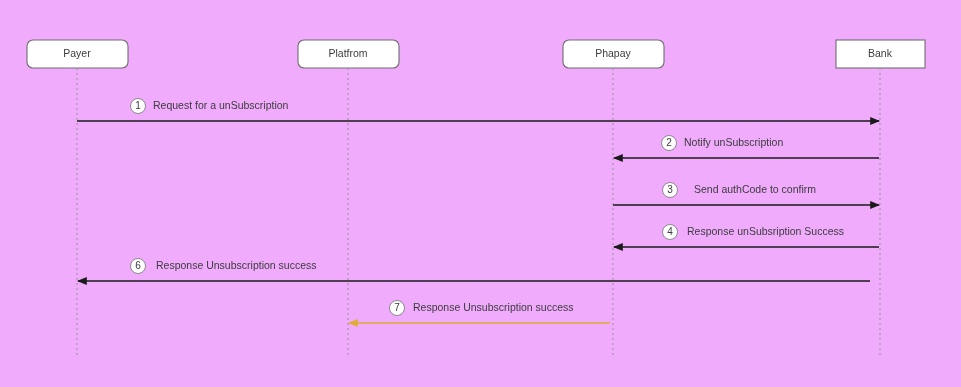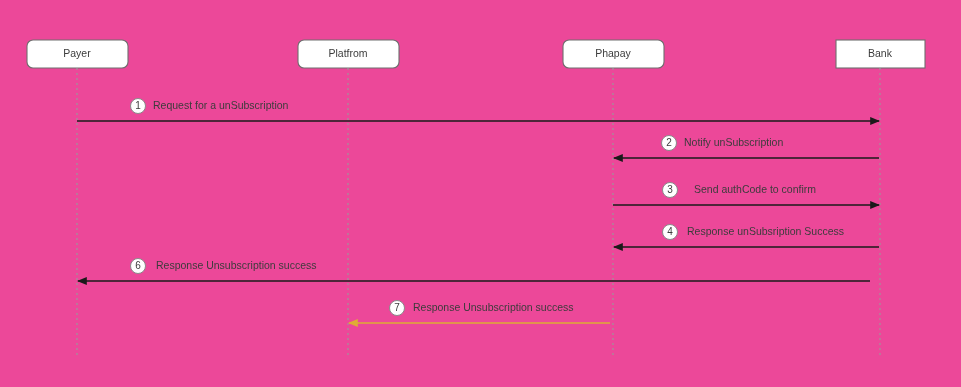--- a/index.html
+++ b/index.html
@@ -8,21 +8,21 @@
     background: #ffffff;
   }
   body {
     font-family: "Liberation Sans", sans-serif;
     -webkit-font-smoothing: antialiased;
   }
   #diagram-root {
     position: relative;
     width: 961px;
     height: 387px;
-    background: #ec4899;
+    background: #f0abfc;
     overflow: hidden;
   }
   #diagram-svg {
     position: absolute;
     left: 0;
     top: 0;
     width: 961px;
     height: 387px;
     display: block;
   }

